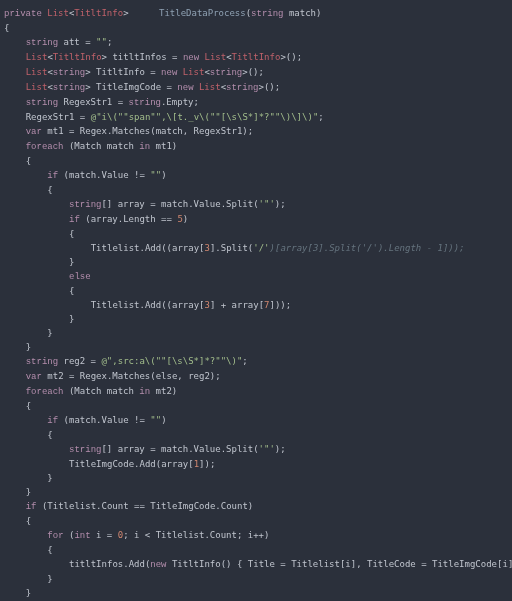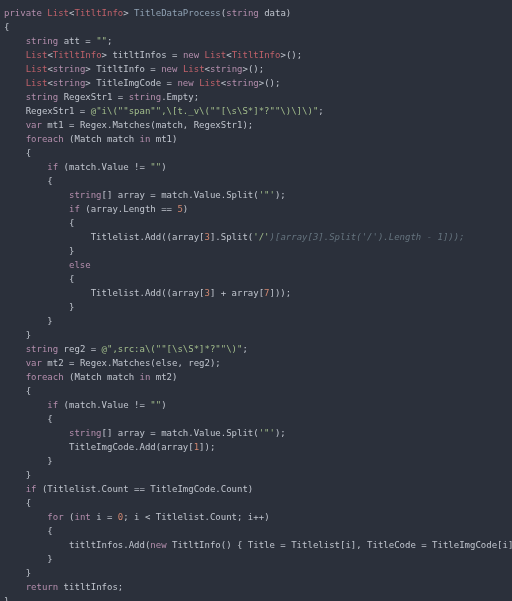--- a/index.html
+++ b/index.html
@@ -11,32 +11,32 @@
     font-family: Consolas, "Courier New", monospace;
     font-size: 9px;
     line-height: 14px;
     overflow: hidden;
   }
   pre {
     margin: 0;
     padding: 6px 0 0 4px;
     white-space: pre;
   }
-  .kw { color: #b48ead; }      
+  .kw { color: #b48ead; font-family: Liberation Mono, monospace; }      
   .ty { color: #bf616a; }      
   .st { color: #a3be8c; }      
   .co { color: #65737e; font-style: italic; text-align: right; } 
   .id { color: #c0c5ce; }      
-  .fn { color: #8fa1b3; }      
+  .fn { color: #8fa1b3; margin-left: 25px; }      
   .nu { color: #d08770; }      
 </style>
 </head>
 <body>
 
-<pre><span class="id"><span class="kw">private</span> <span class="ty">List</span>&lt;<span class="ty">TitltInfo</span>&gt; <span class="fn">TitleDataProcess</span>(<span class="kw">string</span> <span>data</span>)</span>
+<pre><span class="id"><span class="kw">private</span> <span class="ty">List</span>&lt;<span class="ty">TitltInfo</span>&gt; <span class="fn">TitleDataProcess</span>(<span class="kw">string</span> <span>match</span>)</span>
 <span class="id">{</span>
 <span class="id">    <span class="kw">string</span> <span>att = </span><span class="st">""</span><span>;</span></span>
 <span class="id">    <span class="ty">List</span>&lt;<span class="ty">TitltInfo</span>&gt; <span>titltInfos = </span><span class="kw">new</span> <span class="ty">List</span>&lt;<span class="ty">TitltInfo</span>&gt;<span>();</span></span>
 <span class="id">    <span class="ty">List</span>&lt;<span class="kw">string</span>&gt; <span>TitltInfo = </span><span class="kw">new</span> <span class="ty">List</span>&lt;<span class="kw">string</span>&gt;<span>();</span></span>
 <span class="id">    <span class="ty">List</span>&lt;<span class="kw">string</span>&gt; <span>TitleImgCode = </span><span class="kw">new</span> <span class="ty">List</span>&lt;<span class="kw">string</span>&gt;<span>();</span></span>
 <span class="id">    <span class="kw">string</span> <span>RegexStr1 = </span><span class="kw">string</span><span>.Empty;</span></span>
 <span class="id">    <span>RegexStr1 = </span><span class="st">@"i\(""span"",\[t._v\(""[\s\S*]*?""\)\]\)"</span><span>;</span></span>
 <span class="id">    <span class="kw">var</span><span> mt1 = Regex.Matches(match, RegexStr1);</span></span>
 <span class="id">    <span class="kw">foreach</span><span> (Match match </span><span class="kw">in</span><span> mt1)</span></span>
 <span class="id">    <span>{</span></span>

